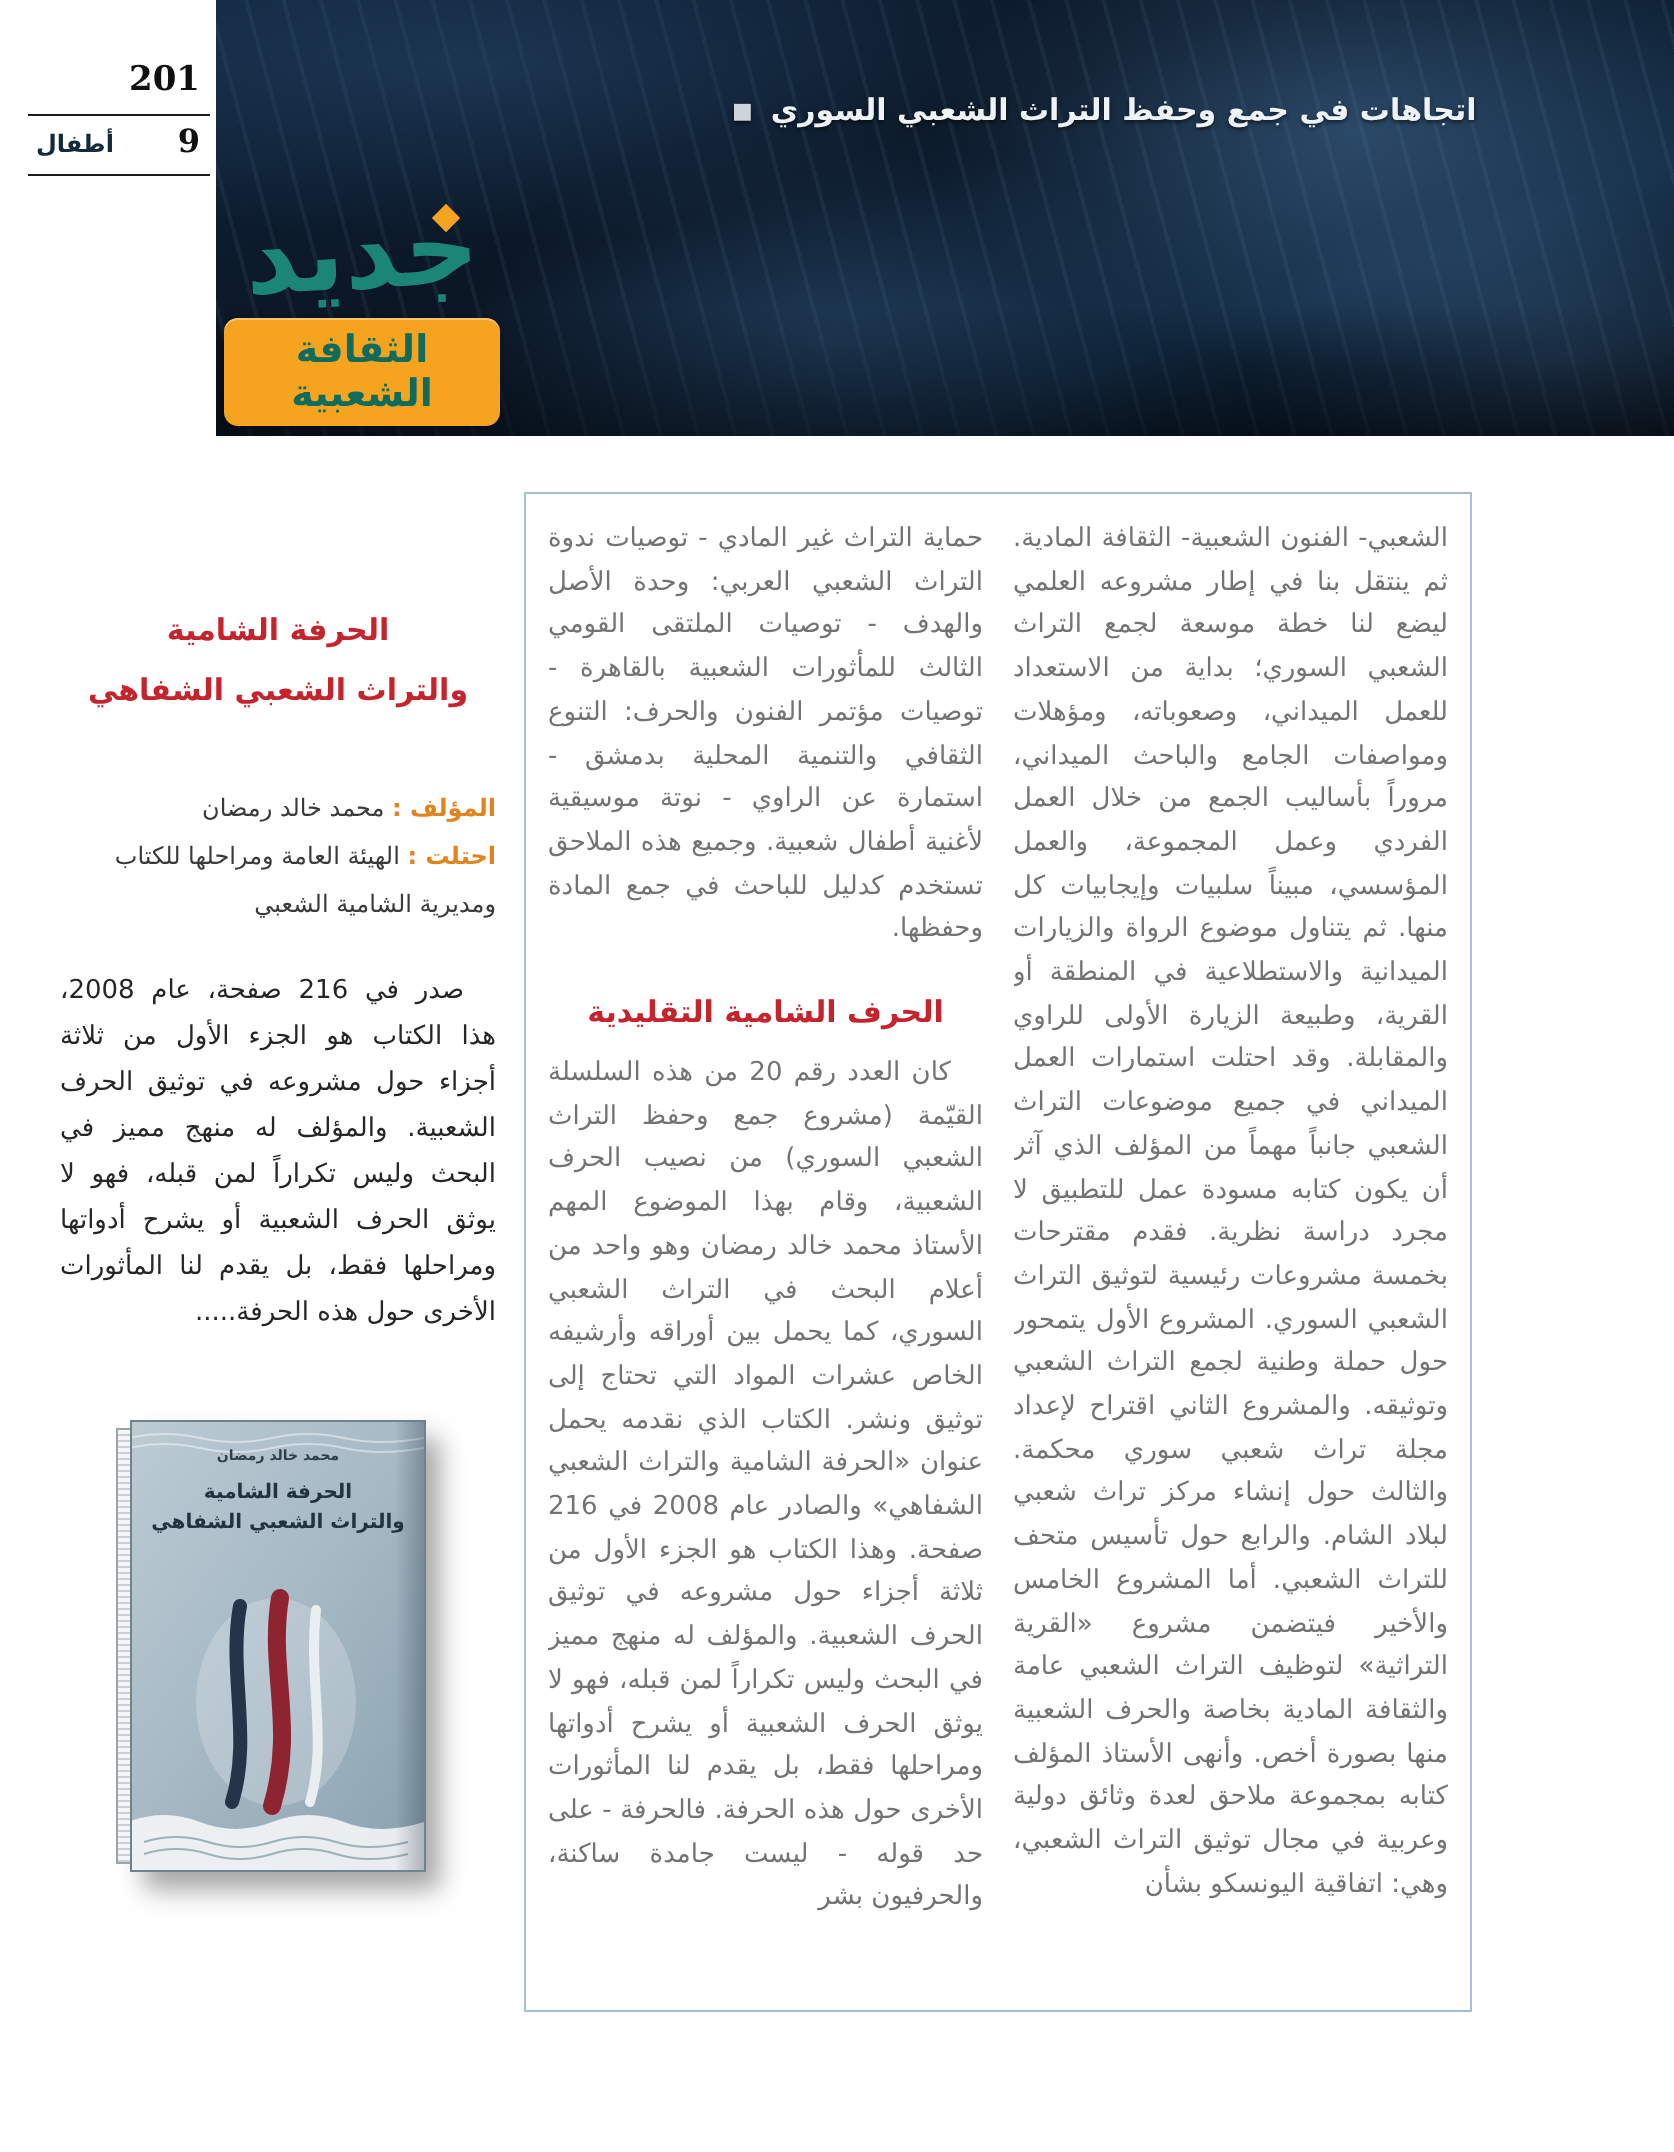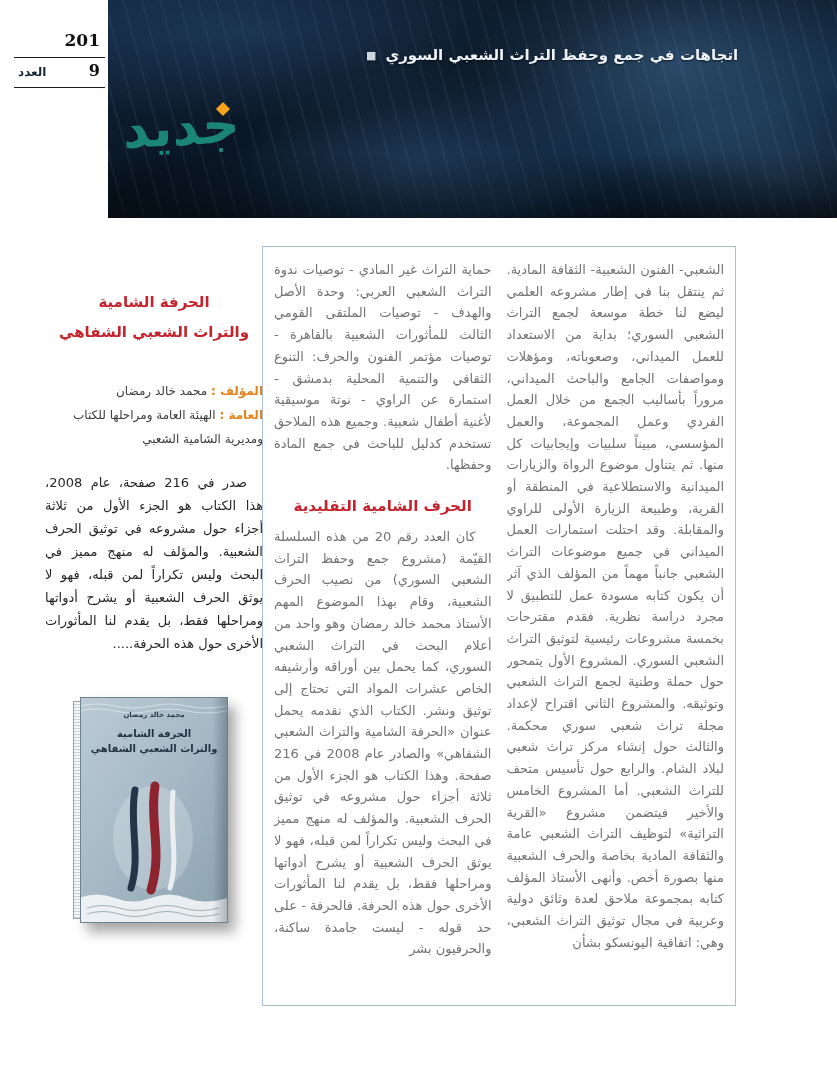--- a/index.html
+++ b/index.html
@@ -57,21 +57,21 @@
     background:#f6a41f;transform:rotate(45deg);
   }
   .logo-box{
     margin-top:4px;background:#f6a41f;color:#0f6b5c;
     font-weight:bold;font-size:19px;text-align:center;
     padding:5px 4px;border-radius:7px;
     box-shadow:inset 0 1px 0 rgba(255,255,255,.35), 0 1px 2px rgba(0,0,0,.35);
   }
 
   
-  .left-col{position:absolute;left:30px;top:287px;width:218px;direction:rtl;color:#2e2e2e;margin-left:15px;}
+  .left-col{position:absolute;left:30px;top:300px;width:218px;direction:rtl;color:#2e2e2e;}
   .red-title{color:#c5242c;font-weight:bold;font-size:15px;text-align:center;line-height:30px;}
   .meta{margin-top:32px;text-align:right;font-size:12px;line-height:24px;white-space:nowrap;}
   .meta .label{color:#e2831d;font-weight:bold;}
   .meta .value{color:#3a3a3a;}
   .para{text-align:justify;font-size:13px;line-height:23px;margin:0;color:#262626;}
   .indent{text-indent:16px;}
   .left-col .lead{margin-top:20px;}
 
   
   .book{
@@ -125,42 +125,43 @@
       <span>اتجاهات في جمع وحفظ التراث الشعبي السوري</span>
       <span class="bullet">■</span>
     </div>
   </div>
 
   <div class="corner">
     <div class="page-num">201</div>
     <div class="rule"></div>
     <div class="issue-row">
       <span class="issue-num">9</span>
-      <span class="issue-label">العدد</span>
+      <span class="issue-label">أطفال</span>
     </div>
     <div class="rule"></div>
   </div>
 
   <div class="logo">
     <div class="logo-accent"></div>
     <div class="logo-word">جديد</div>
+    <div class="logo-box">الثقافة الشعبية</div>
   </div>
 
   <div class="left-col">
     <div class="red-title">
       <div>الحرفة الشامية</div>
       <div>والتراث الشعبي الشفاهي</div>
     </div>
     <div class="meta">
       <div class="meta-line">
         <span class="label">المؤلف :</span>
         <span class="value">محمد خالد رمضان</span>
       </div>
       <div class="meta-line">
-        <span class="label">العامة :</span>
+        <span class="label">احتلت :</span>
         <span class="value">الهيئة العامة ومراحلها للكتاب</span>
       </div>
       <div class="meta-line value">ومديرية الشامية الشعبي</div>
     </div>
     <p class="para lead indent">صدر في 216 صفحة، عام 2008، هذا الكتاب هو الجزء الأول من ثلاثة أجزاء حول مشروعه في توثيق الحرف الشعبية. والمؤلف له منهج مميز في البحث وليس تكراراً لمن قبله، فهو لا يوثق الحرف الشعبية أو يشرح أدواتها ومراحلها فقط، بل يقدم لنا المأثورات الأخرى حول هذه الحرفة.....</p>
 
     <div class="book">
       <div class="pages"></div>
       <div class="cover">
         <svg viewBox="0 0 148 226" width="148" height="226">

